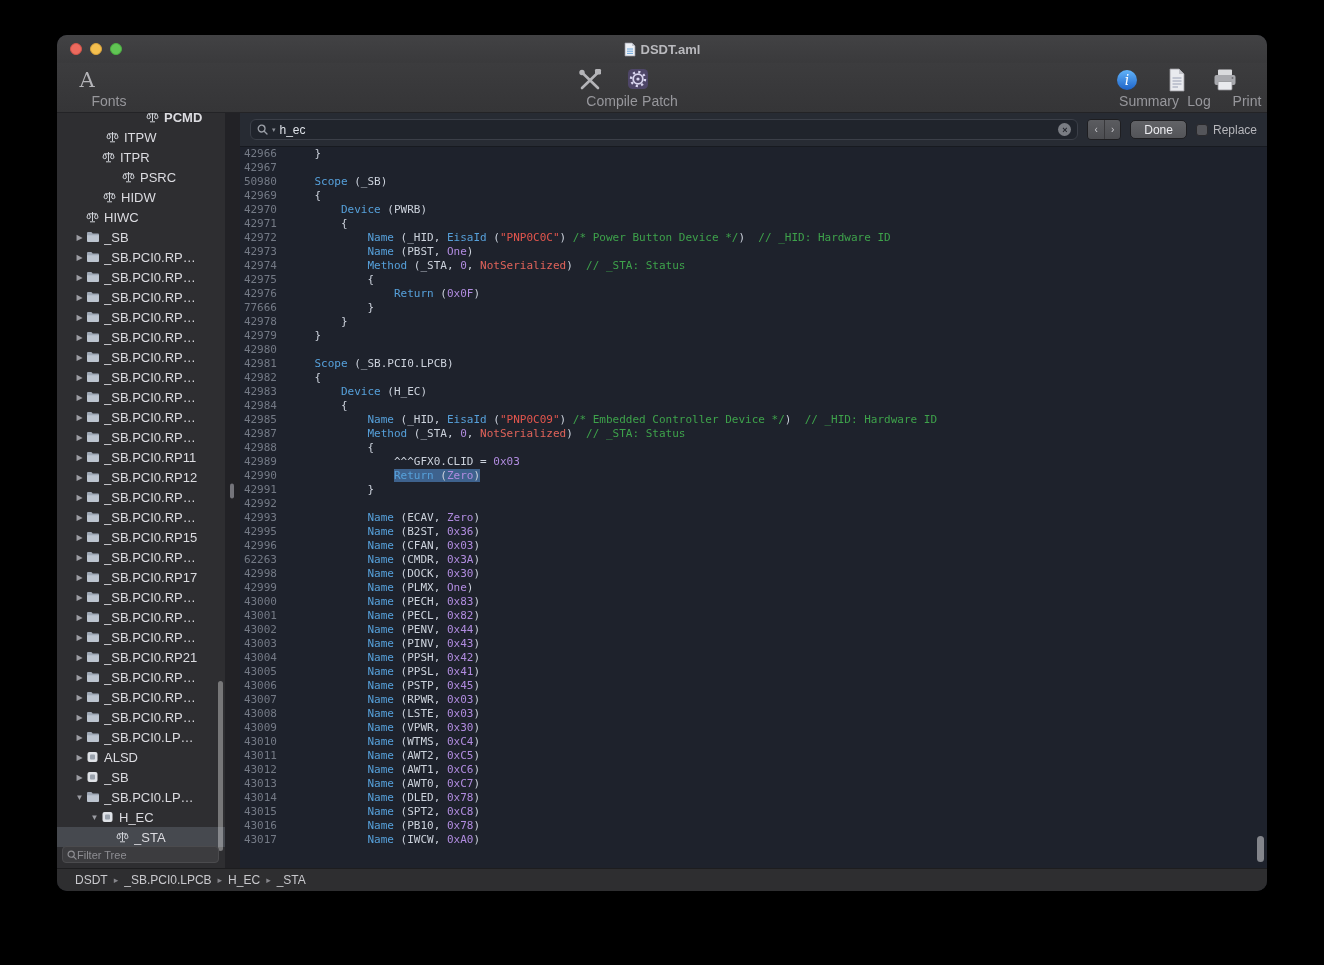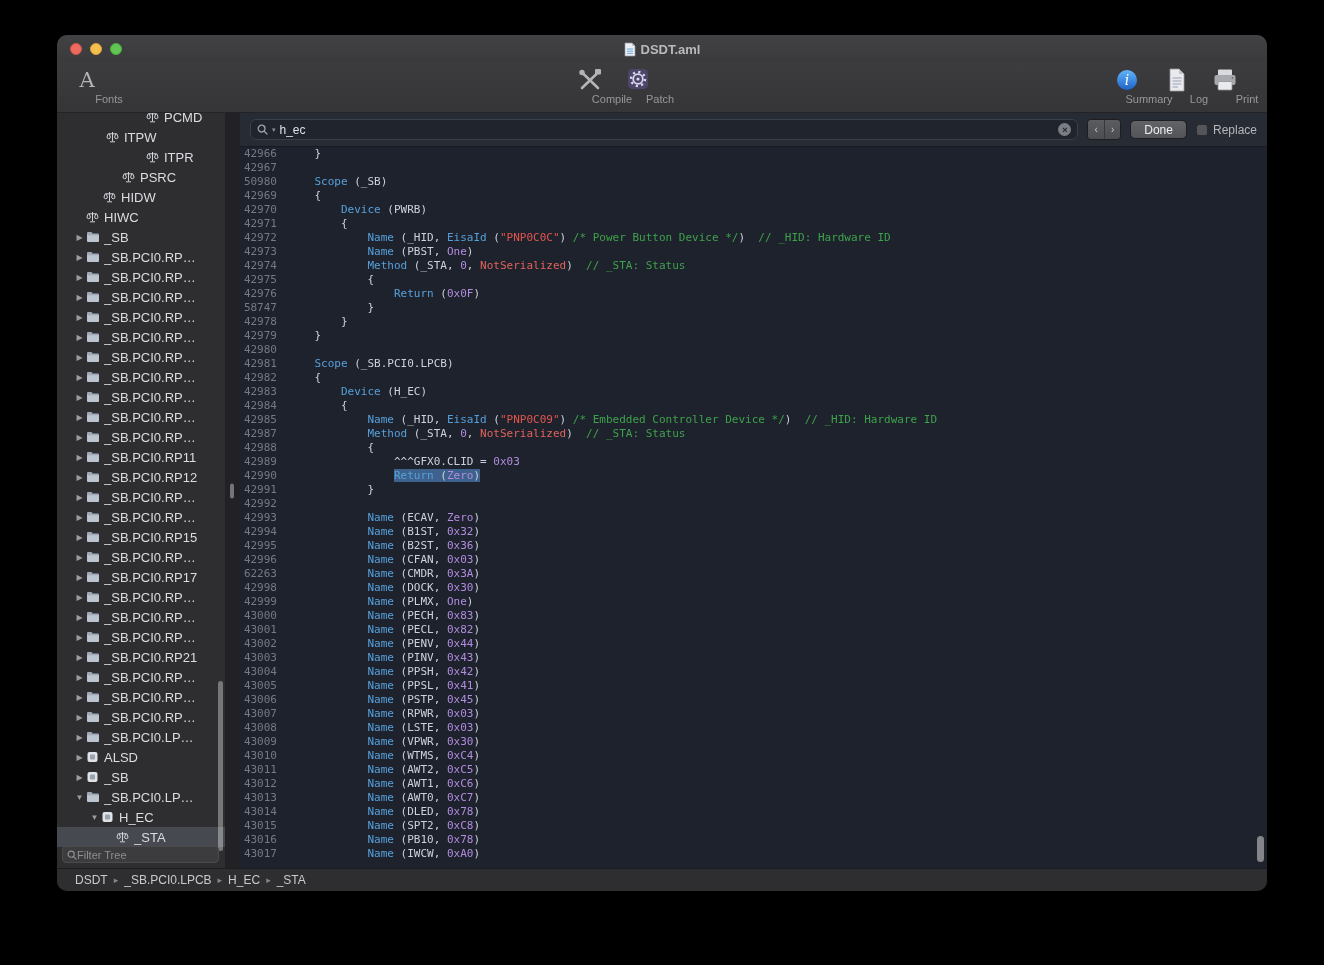--- a/index.html
+++ b/index.html
@@ -22,21 +22,21 @@
   .tl.zoom  { background:#61c554; border:1px solid #4caf42; }
   .title-wrap { margin:0 auto; display:flex; align-items:center; gap:5px; }
   .title-text { font-size:13px; color:#b9b9bd; font-weight:bold; }
 
   
   .toolbar { height:50px; background:linear-gradient(#3c3c3e,#353537); border-bottom:1px solid #232326;
              position:relative; flex:none; }
   .tb-item { position:absolute; top:3px; width:56px; display:flex; flex-direction:column;
              align-items:center; gap:1px; cursor:default; }
   .tb-icon { height:26px; display:flex; align-items:flex-end; justify-content:center; }
-  .tb-label { font-size:11px; color:#97979c;margin-left:44px; }
+  .tb-label { font-size:14px; color:#97979c;margin-left:44px; }
   .tb-fonts   { left:2px; }
   .tb-compile { left:505px; }
   .tb-patch   { left:553px; }
   .tb-summary { right:112px; }
   .tb-log     { right:62px; }
   .tb-print   { right:14px; }
   .fonts-glyph { font-family:"DejaVu Serif", serif; font-size:21px; color:#b4b4b8; line-height:24px; }
 
   
   .main { flex:1; display:flex; min-height:0; }
@@ -205,21 +205,21 @@
           </svg>
         </span>
         <span class="tb-label">Print</span>
       </div>
     </div>
 
     <div class="main">
 
       <div class="sidebar">
         <div class="tree">
-            <div class="tree-row" style="padding-left: 76px;">
+            <div class="tree-row" style="padding-left: 76px; font-weight: bold;">
               <span class="disclosure"></span>
               <span class="tree-icon">
                 <svg width="13" height="12" viewBox="0 0 13 12">
                   <g stroke="#cfd2d8" stroke-width="1" fill="none">
                     <line x1="6.5" y1="1" x2="6.5" y2="10"></line>
                     <line x1="2.2" y1="2.8" x2="10.8" y2="2.8"></line>
                     <path d="M2.2 2.8L1 6a1.7 1.7 0 003.4 0L3.2 2.8"></path>
                     <path d="M9.8 2.8L8.6 6a1.7 1.7 0 003.4 0L10.8 2.8"></path>
                     <line x1="4" y1="10.8" x2="9" y2="10.8"></line>
                   </g>
@@ -235,21 +235,21 @@
                     <line x1="6.5" y1="1" x2="6.5" y2="10"></line>
                     <line x1="2.2" y1="2.8" x2="10.8" y2="2.8"></line>
                     <path d="M2.2 2.8L1 6a1.7 1.7 0 003.4 0L3.2 2.8"></path>
                     <path d="M9.8 2.8L8.6 6a1.7 1.7 0 003.4 0L10.8 2.8"></path>
                     <line x1="4" y1="10.8" x2="9" y2="10.8"></line>
                   </g>
                 </svg>
               </span>
               <span class="tree-label">ITPW</span>
             </div>
-            <div class="tree-row" style="padding-left: 76px;">
+            <div class="tree-row" style="padding-left: 32px;">
               <span class="disclosure"></span>
               <span class="tree-icon">
                 <svg width="13" height="12" viewBox="0 0 13 12">
                   <g stroke="#cfd2d8" stroke-width="1" fill="none">
                     <line x1="6.5" y1="1" x2="6.5" y2="10"></line>
                     <line x1="2.2" y1="2.8" x2="10.8" y2="2.8"></line>
                     <path d="M2.2 2.8L1 6a1.7 1.7 0 003.4 0L3.2 2.8"></path>
                     <path d="M9.8 2.8L8.6 6a1.7 1.7 0 003.4 0L10.8 2.8"></path>
                     <line x1="4" y1="10.8" x2="9" y2="10.8"></line>
                   </g>
@@ -663,37 +663,36 @@
               <div class="code-line"><span class="line-num">42967</span><span class="line-code"></span></div>
               <div class="code-line"><span class="line-num">50980</span><span class="line-code"><span class="tok-p">    </span><span class="tok-k">Scope</span><span class="tok-p"> (_SB)</span></span></div>
               <div class="code-line"><span class="line-num">42969</span><span class="line-code"><span class="tok-p">    {</span></span></div>
               <div class="code-line"><span class="line-num">42970</span><span class="line-code"><span class="tok-p">        </span><span class="tok-k">Device</span><span class="tok-p"> (PWRB)</span></span></div>
               <div class="code-line"><span class="line-num">42971</span><span class="line-code"><span class="tok-p">        {</span></span></div>
               <div class="code-line"><span class="line-num">42972</span><span class="line-code"><span class="tok-p">            </span><span class="tok-k">Name</span><span class="tok-p"> (_HID, </span><span class="tok-k">EisaId</span><span class="tok-p"> (</span><span class="tok-s">"PNP0C0C"</span><span class="tok-p">) </span><span class="tok-c">/* Power Button Device */</span><span class="tok-p">)  </span><span class="tok-c">// _HID: Hardware ID</span></span></div>
               <div class="code-line"><span class="line-num">42973</span><span class="line-code"><span class="tok-p">            </span><span class="tok-k">Name</span><span class="tok-p"> (PBST, </span><span class="tok-n">One</span><span class="tok-p">)</span></span></div>
               <div class="code-line"><span class="line-num">42974</span><span class="line-code"><span class="tok-p">            </span><span class="tok-k">Method</span><span class="tok-p"> (_STA, </span><span class="tok-n">0</span><span class="tok-p">, </span><span class="tok-e">NotSerialized</span><span class="tok-p">)  </span><span class="tok-c">// _STA: Status</span></span></div>
               <div class="code-line"><span class="line-num">42975</span><span class="line-code"><span class="tok-p">            {</span></span></div>
               <div class="code-line"><span class="line-num">42976</span><span class="line-code"><span class="tok-p">                </span><span class="tok-k">Return</span><span class="tok-p"> (</span><span class="tok-n">0x0F</span><span class="tok-p">)</span></span></div>
-              <div class="code-line"><span class="line-num">58747</span><span class="line-code"><span class="tok-p">            }</span></span></div>
+              <div class="code-line"><span class="line-num">77666</span><span class="line-code"><span class="tok-p">            }</span></span></div>
               <div class="code-line"><span class="line-num">42978</span><span class="line-code"><span class="tok-p">        }</span></span></div>
               <div class="code-line"><span class="line-num">42979</span><span class="line-code"><span class="tok-p">    }</span></span></div>
               <div class="code-line"><span class="line-num">42980</span><span class="line-code"></span></div>
               <div class="code-line"><span class="line-num">42981</span><span class="line-code"><span class="tok-p">    </span><span class="tok-k">Scope</span><span class="tok-p"> (_SB.PCI0.LPCB)</span></span></div>
               <div class="code-line"><span class="line-num">42982</span><span class="line-code"><span class="tok-p">    {</span></span></div>
               <div class="code-line"><span class="line-num">42983</span><span class="line-code"><span class="tok-p">        </span><span class="tok-k">Device</span><span class="tok-p"> (H_EC)</span></span></div>
               <div class="code-line"><span class="line-num">42984</span><span class="line-code"><span class="tok-p">        {</span></span></div>
               <div class="code-line"><span class="line-num">42985</span><span class="line-code"><span class="tok-p">            </span><span class="tok-k">Name</span><span class="tok-p"> (_HID, </span><span class="tok-k">EisaId</span><span class="tok-p"> (</span><span class="tok-s">"PNP0C09"</span><span class="tok-p">) </span><span class="tok-c">/* Embedded Controller Device */</span><span class="tok-p">)  </span><span class="tok-c">// _HID: Hardware ID</span></span></div>
               <div class="code-line"><span class="line-num">42987</span><span class="line-code"><span class="tok-p">            </span><span class="tok-k">Method</span><span class="tok-p"> (_STA, </span><span class="tok-n">0</span><span class="tok-p">, </span><span class="tok-e">NotSerialized</span><span class="tok-p">)  </span><span class="tok-c">// _STA: Status</span></span></div>
               <div class="code-line"><span class="line-num">42988</span><span class="line-code"><span class="tok-p">            {</span></span></div>
               <div class="code-line"><span class="line-num">42989</span><span class="line-code"><span class="tok-p">                ^^^GFX0.CLID = </span><span class="tok-n">0x03</span></span></div>
               <div class="code-line"><span class="line-num">42990</span><span class="line-code"><span class="tok-p">                </span><span class="tok-k tok-sel">Return</span><span class="tok-p tok-sel"> (</span><span class="tok-n tok-sel">Zero</span><span class="tok-p tok-sel">)</span></span></div>
               <div class="code-line"><span class="line-num">42991</span><span class="line-code"><span class="tok-p">            }</span></span></div>
               <div class="code-line"><span class="line-num">42992</span><span class="line-code"></span></div>
               <div class="code-line"><span class="line-num">42993</span><span class="line-code"><span class="tok-p">            </span><span class="tok-k">Name</span><span class="tok-p"> (ECAV, </span><span class="tok-n">Zero</span><span class="tok-p">)</span></span></div>
-              <div class="code-line"><span class="line-num">42994</span><span class="line-code"><span class="tok-p">            </span><span class="tok-k">Name</span><span class="tok-p"> (B1ST, </span><span class="tok-n">0x32</span><span class="tok-p">)</span></span></div>
               <div class="code-line"><span class="line-num">42995</span><span class="line-code"><span class="tok-p">            </span><span class="tok-k">Name</span><span class="tok-p"> (B2ST, </span><span class="tok-n">0x36</span><span class="tok-p">)</span></span></div>
               <div class="code-line"><span class="line-num">42996</span><span class="line-code"><span class="tok-p">            </span><span class="tok-k">Name</span><span class="tok-p"> (CFAN, </span><span class="tok-n">0x03</span><span class="tok-p">)</span></span></div>
               <div class="code-line"><span class="line-num">62263</span><span class="line-code"><span class="tok-p">            </span><span class="tok-k">Name</span><span class="tok-p"> (CMDR, </span><span class="tok-n">0x3A</span><span class="tok-p">)</span></span></div>
               <div class="code-line"><span class="line-num">42998</span><span class="line-code"><span class="tok-p">            </span><span class="tok-k">Name</span><span class="tok-p"> (DOCK, </span><span class="tok-n">0x30</span><span class="tok-p">)</span></span></div>
               <div class="code-line"><span class="line-num">42999</span><span class="line-code"><span class="tok-p">            </span><span class="tok-k">Name</span><span class="tok-p"> (PLMX, </span><span class="tok-n">One</span><span class="tok-p">)</span></span></div>
               <div class="code-line"><span class="line-num">43000</span><span class="line-code"><span class="tok-p">            </span><span class="tok-k">Name</span><span class="tok-p"> (PECH, </span><span class="tok-n">0x83</span><span class="tok-p">)</span></span></div>
               <div class="code-line"><span class="line-num">43001</span><span class="line-code"><span class="tok-p">            </span><span class="tok-k">Name</span><span class="tok-p"> (PECL, </span><span class="tok-n">0x82</span><span class="tok-p">)</span></span></div>
               <div class="code-line"><span class="line-num">43002</span><span class="line-code"><span class="tok-p">            </span><span class="tok-k">Name</span><span class="tok-p"> (PENV, </span><span class="tok-n">0x44</span><span class="tok-p">)</span></span></div>
               <div class="code-line"><span class="line-num">43003</span><span class="line-code"><span class="tok-p">            </span><span class="tok-k">Name</span><span class="tok-p"> (PINV, </span><span class="tok-n">0x43</span><span class="tok-p">)</span></span></div>
               <div class="code-line"><span class="line-num">43004</span><span class="line-code"><span class="tok-p">            </span><span class="tok-k">Name</span><span class="tok-p"> (PPSH, </span><span class="tok-n">0x42</span><span class="tok-p">)</span></span></div>

